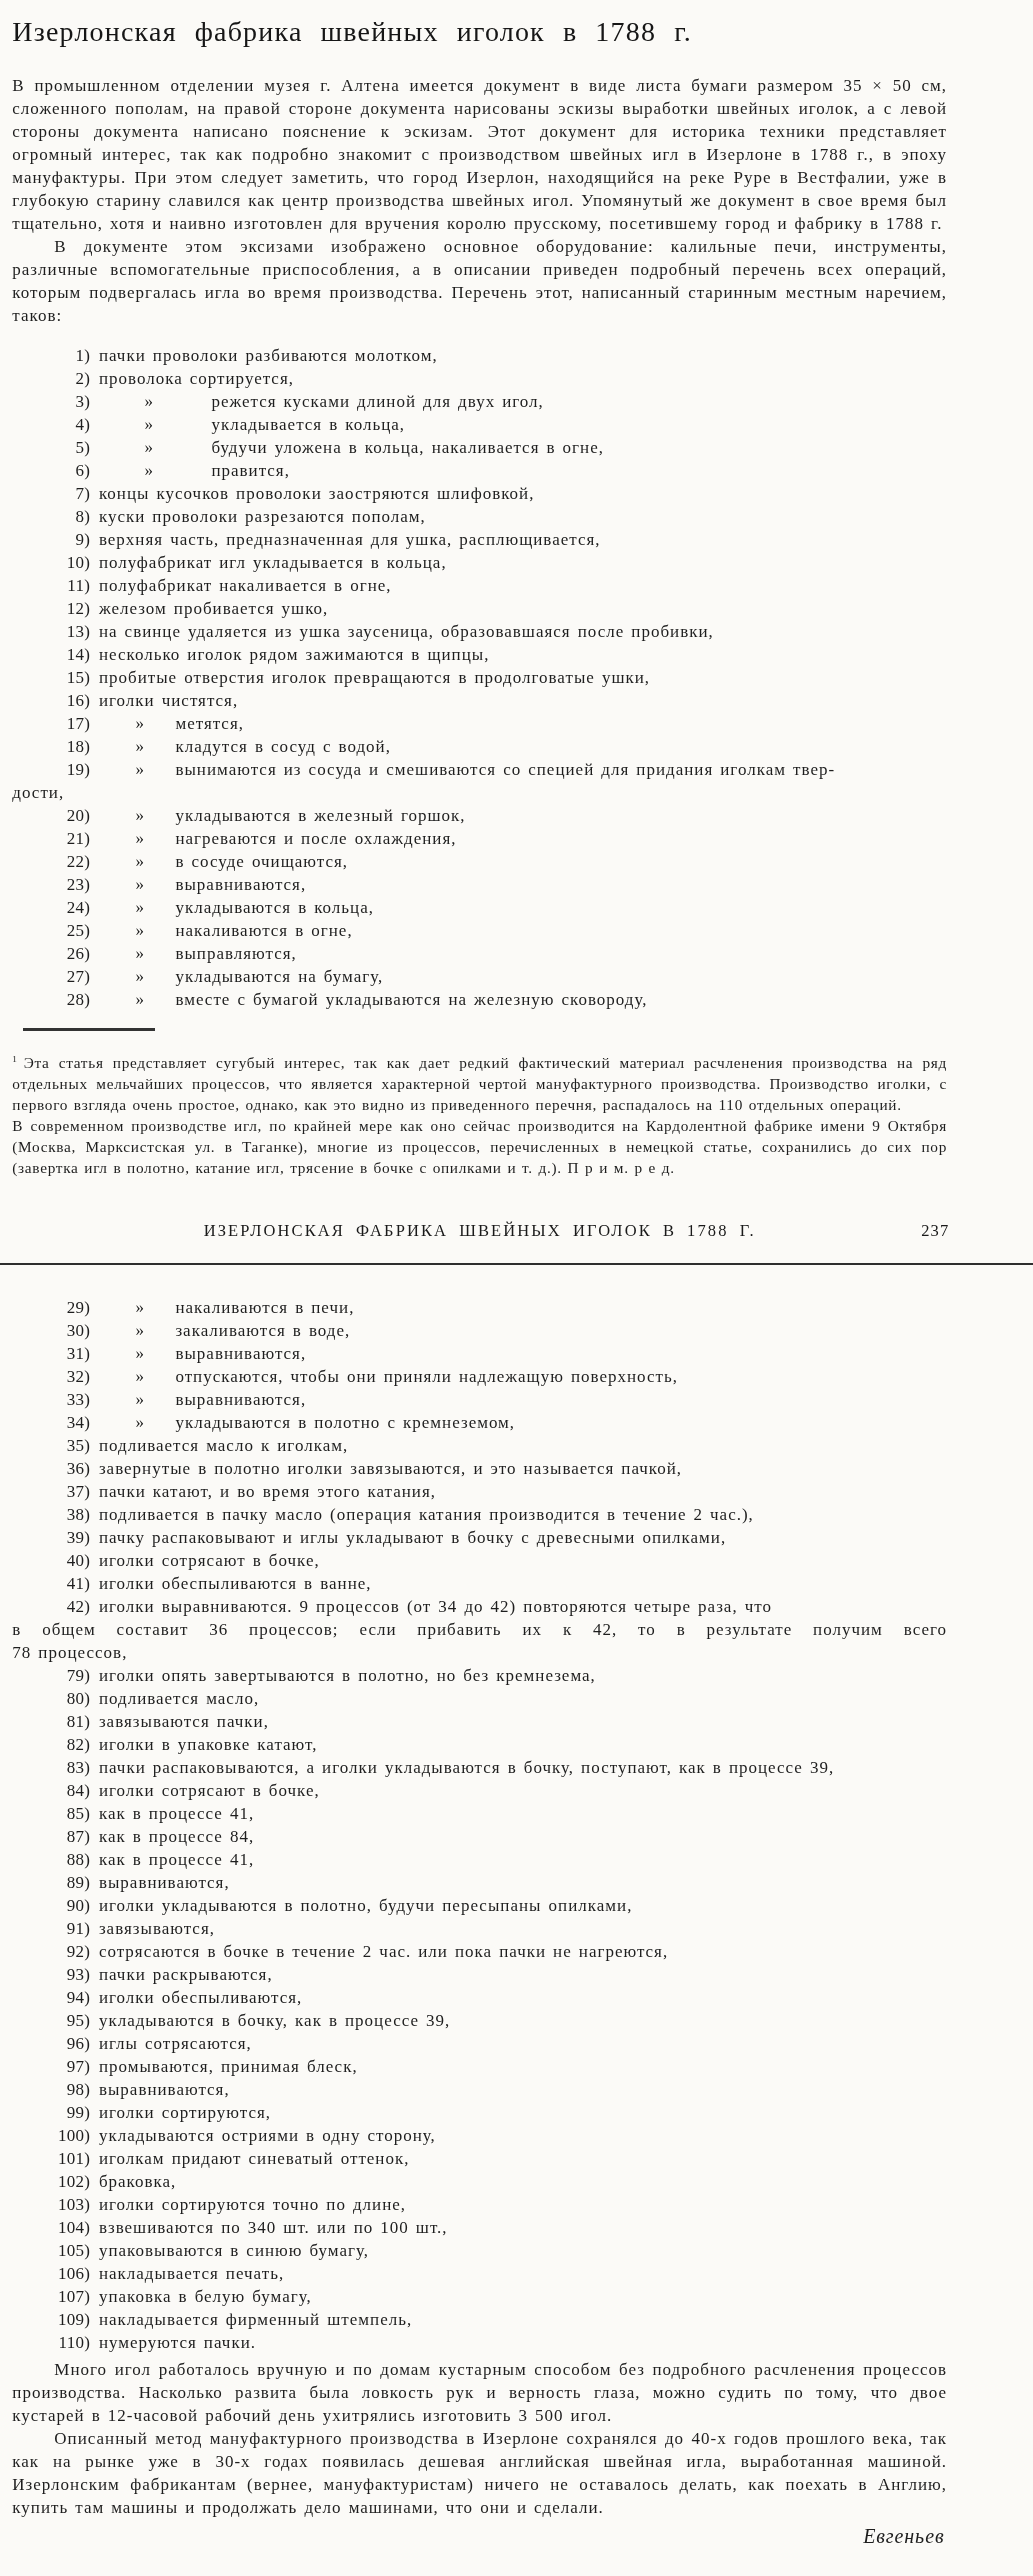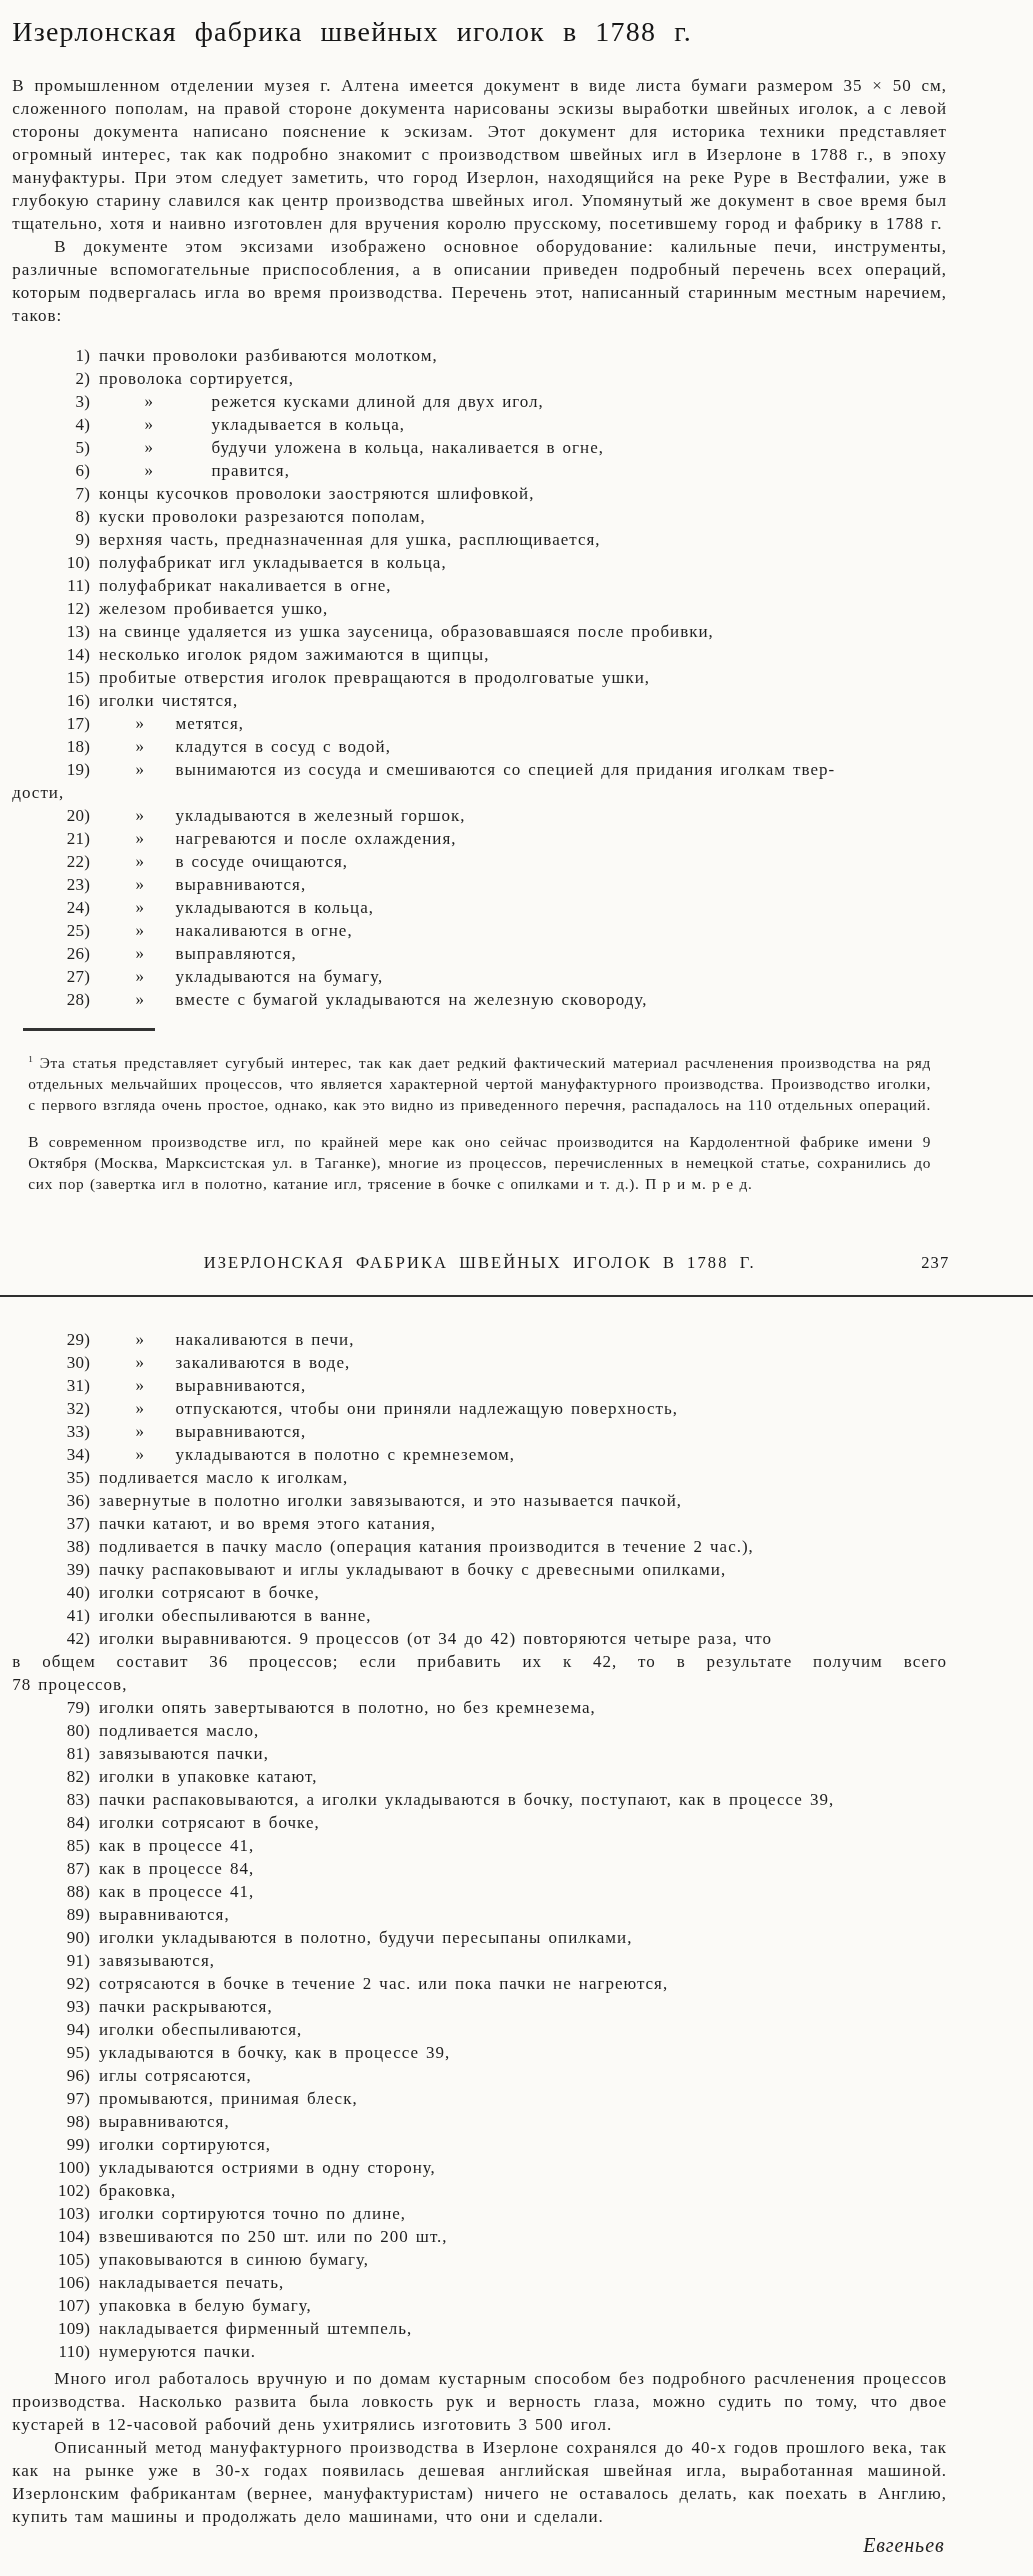--- a/index.html
+++ b/index.html
@@ -62,21 +62,21 @@
     width: 132px;
     height: 2.5px;
     background: #333;
     margin: 17px 0 18.4px 11px;
   }
   p.fn {
     font-size: 15.3px;
     line-height: 21px;
     letter-spacing: 0.7px;
     word-spacing: 1.2px;
-    margin: 16px;
+    margin: 0;
     text-align: justify;
   }
   .fn sup { font-size: 60%; vertical-align: super; margin-right: 6.1px; }
   .pagebreak-gap { height: 38px; }
   .running-header {
     position: relative;
     text-align: center;
     font-size: 16.5px;
     letter-spacing: 2.1px;
     word-spacing: 4.9px;
@@ -195,23 +195,24 @@
       <div class="li"><span class="num">91)</span><span class="t">завязываются,</span></div>
       <div class="li"><span class="num">92)</span><span class="t">сотрясаются в бочке в течение 2 час. или пока пачки не нагреются,</span></div>
       <div class="li"><span class="num">93)</span><span class="t">пачки раскрываются,</span></div>
       <div class="li"><span class="num">94)</span><span class="t">иголки обеспыливаются,</span></div>
       <div class="li"><span class="num">95)</span><span class="t">укладываются в бочку, как в процессе 39,</span></div>
       <div class="li"><span class="num">96)</span><span class="t">иглы сотрясаются,</span></div>
       <div class="li"><span class="num">97)</span><span class="t">промываются, принимая блеск,</span></div>
       <div class="li"><span class="num">98)</span><span class="t">выравниваются,</span></div>
       <div class="li"><span class="num">99)</span><span class="t">иголки сортируются,</span></div>
       <div class="li"><span class="num">100)</span><span class="t">укладываются остриями в одну сторону,</span></div>
+      <div class="li"><span class="num">101)</span><span class="t">иголкам придают синеватый оттенок,</span></div>
       <div class="li"><span class="num">102)</span><span class="t">браковка,</span></div>
       <div class="li"><span class="num">103)</span><span class="t">иголки сортируются точно по длине,</span></div>
-      <div class="li"><span class="num">104)</span><span class="t">взвешиваются по 250 шт. или по 200 шт.,</span></div>
+      <div class="li"><span class="num">104)</span><span class="t">взвешиваются по 340 шт. или по 100 шт.,</span></div>
       <div class="li"><span class="num">105)</span><span class="t">упаковываются в синюю бумагу,</span></div>
       <div class="li"><span class="num">106)</span><span class="t">накладывается печать,</span></div>
       <div class="li"><span class="num">107)</span><span class="t">упаковка в белую бумагу,</span></div>
       <div class="li"><span class="num">109)</span><span class="t">накладывается фирменный штемпель,</span></div>
       <div class="li"><span class="num">110)</span><span class="t">нумеруются пачки.</span></div>
     </div>
 
   <p class="body ind after-list">Много игол работалось вручную и по домам кустарным способом без подробного расчленения процессов производства. Насколько развита была ловкость рук и верность глаза, можно судить по тому, что двое кустарей в 12-часовой рабочий день ухитрялись изготовить 3 500 игол.</p>
 
   <p class="body ind">Описанный метод мануфактурного производства в Изерлоне сохранялся до 40-х годов прошлого века, так как на рынке уже в 30-х годах появилась дешевая английская швейная игла, выработанная машиной. Изерлонским фабрикантам (вернее, мануфактуристам) ничего не оставалось делать, как поехать в Англию, купить там машины и продолжать дело машинами, что они и сделали.</p>

